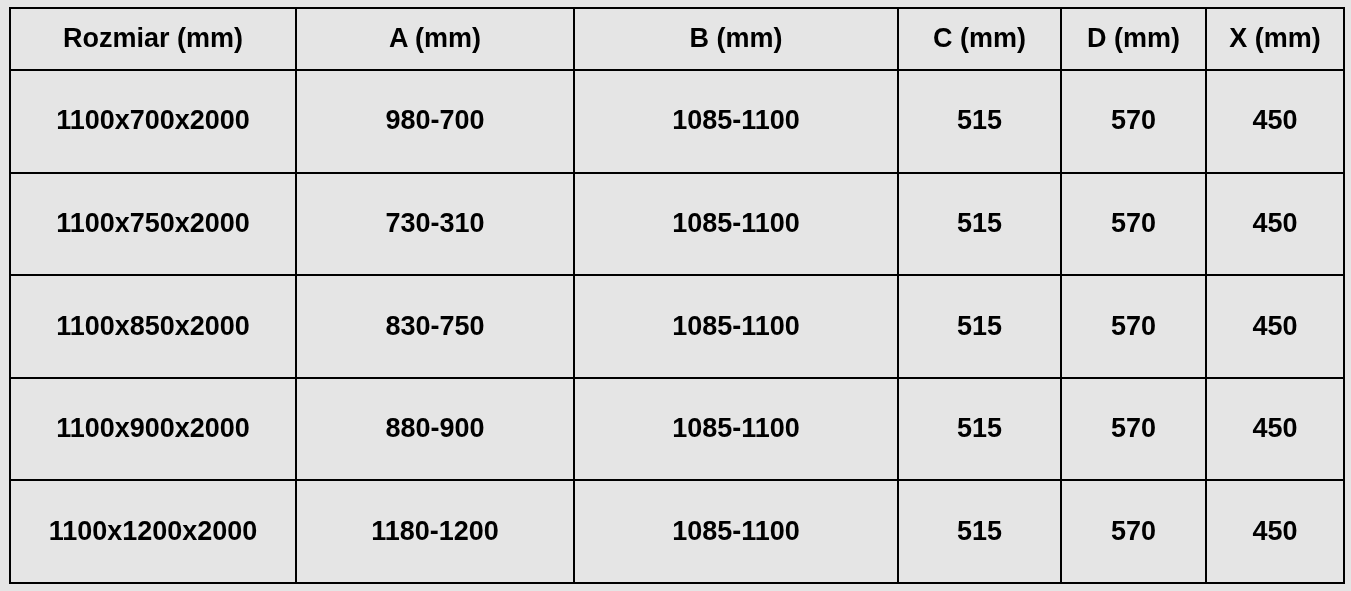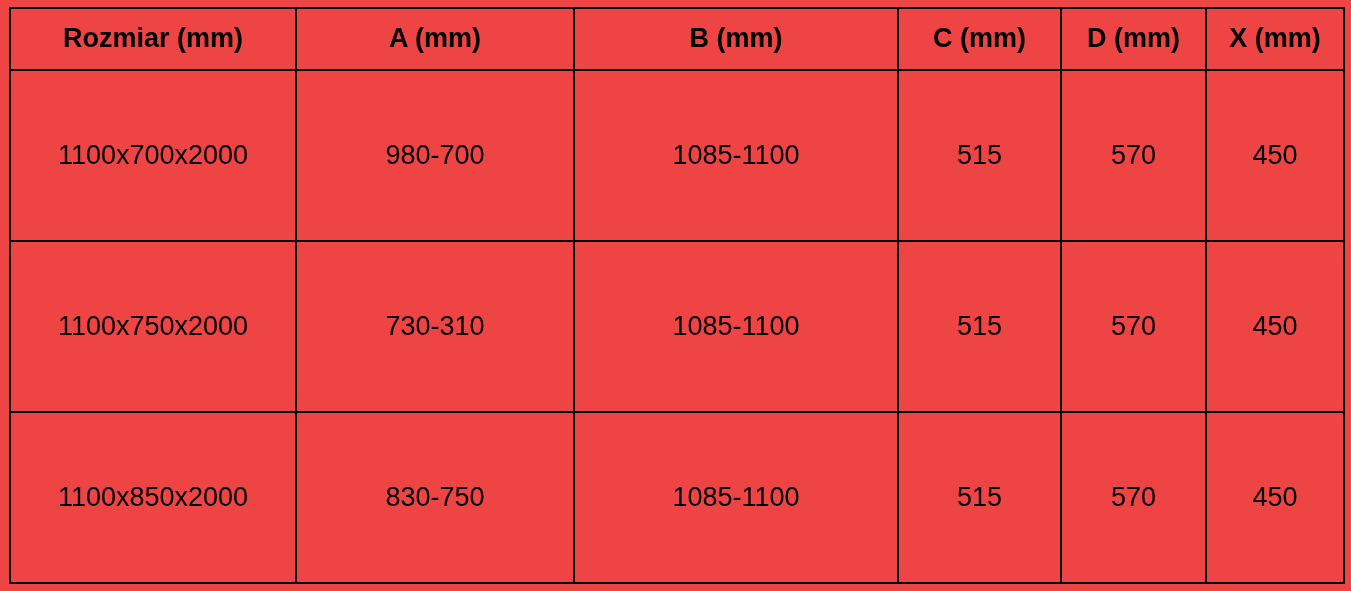--- a/index.html
+++ b/index.html
@@ -5,21 +5,21 @@
   html, body {
     margin: 0;
     padding: 0;
     background: #ffffff;
     font-family: "Liberation Sans", sans-serif;
     color: #000000;
   }
   .page {
     width: 1351px;
     height: 591px;
-    background: #ef4444;
+    background: #e5e5e5;
     box-sizing: border-box;
     padding: 7px 9px;
   }
   table.spec-table {
     border-collapse: collapse;
     width: 1334px;
     height: 577px;
     table-layout: fixed;
   }
   table.spec-table th,
@@ -30,21 +30,21 @@
     font-size: 27px;
     padding: 0;
     line-height: 1.1;
     letter-spacing: 0px;
   }
   table.spec-table th {
     font-weight: bold;
     height: 60px;
   }
   table.spec-table td {
-    font-weight: normal;
+    font-weight: bold;
     height: 62px;
   }
   col.c-rozmiar { width: 286px; }
   col.c-a       { width: 278px; }
   col.c-b       { width: 324px; }
   col.c-c       { width: 163px; }
   col.c-d       { width: 145px; }
   col.c-x       { width: 138px; }
 </style>
 </head>
@@ -88,15 +88,31 @@
           <td>450</td>
         </tr>
         <tr>
           <td>1100x850x2000</td>
           <td>830-750</td>
           <td>1085-1100</td>
           <td>515</td>
           <td>570</td>
           <td>450</td>
         </tr>
+        <tr>
+          <td>1100x900x2000</td>
+          <td>880-900</td>
+          <td>1085-1100</td>
+          <td>515</td>
+          <td>570</td>
+          <td>450</td>
+        </tr>
+        <tr>
+          <td>1100x1200x2000</td>
+          <td>1180-1200</td>
+          <td>1085-1100</td>
+          <td>515</td>
+          <td>570</td>
+          <td>450</td>
+        </tr>
       </tbody>
   </table>
 </div>
 
 </body></html>

